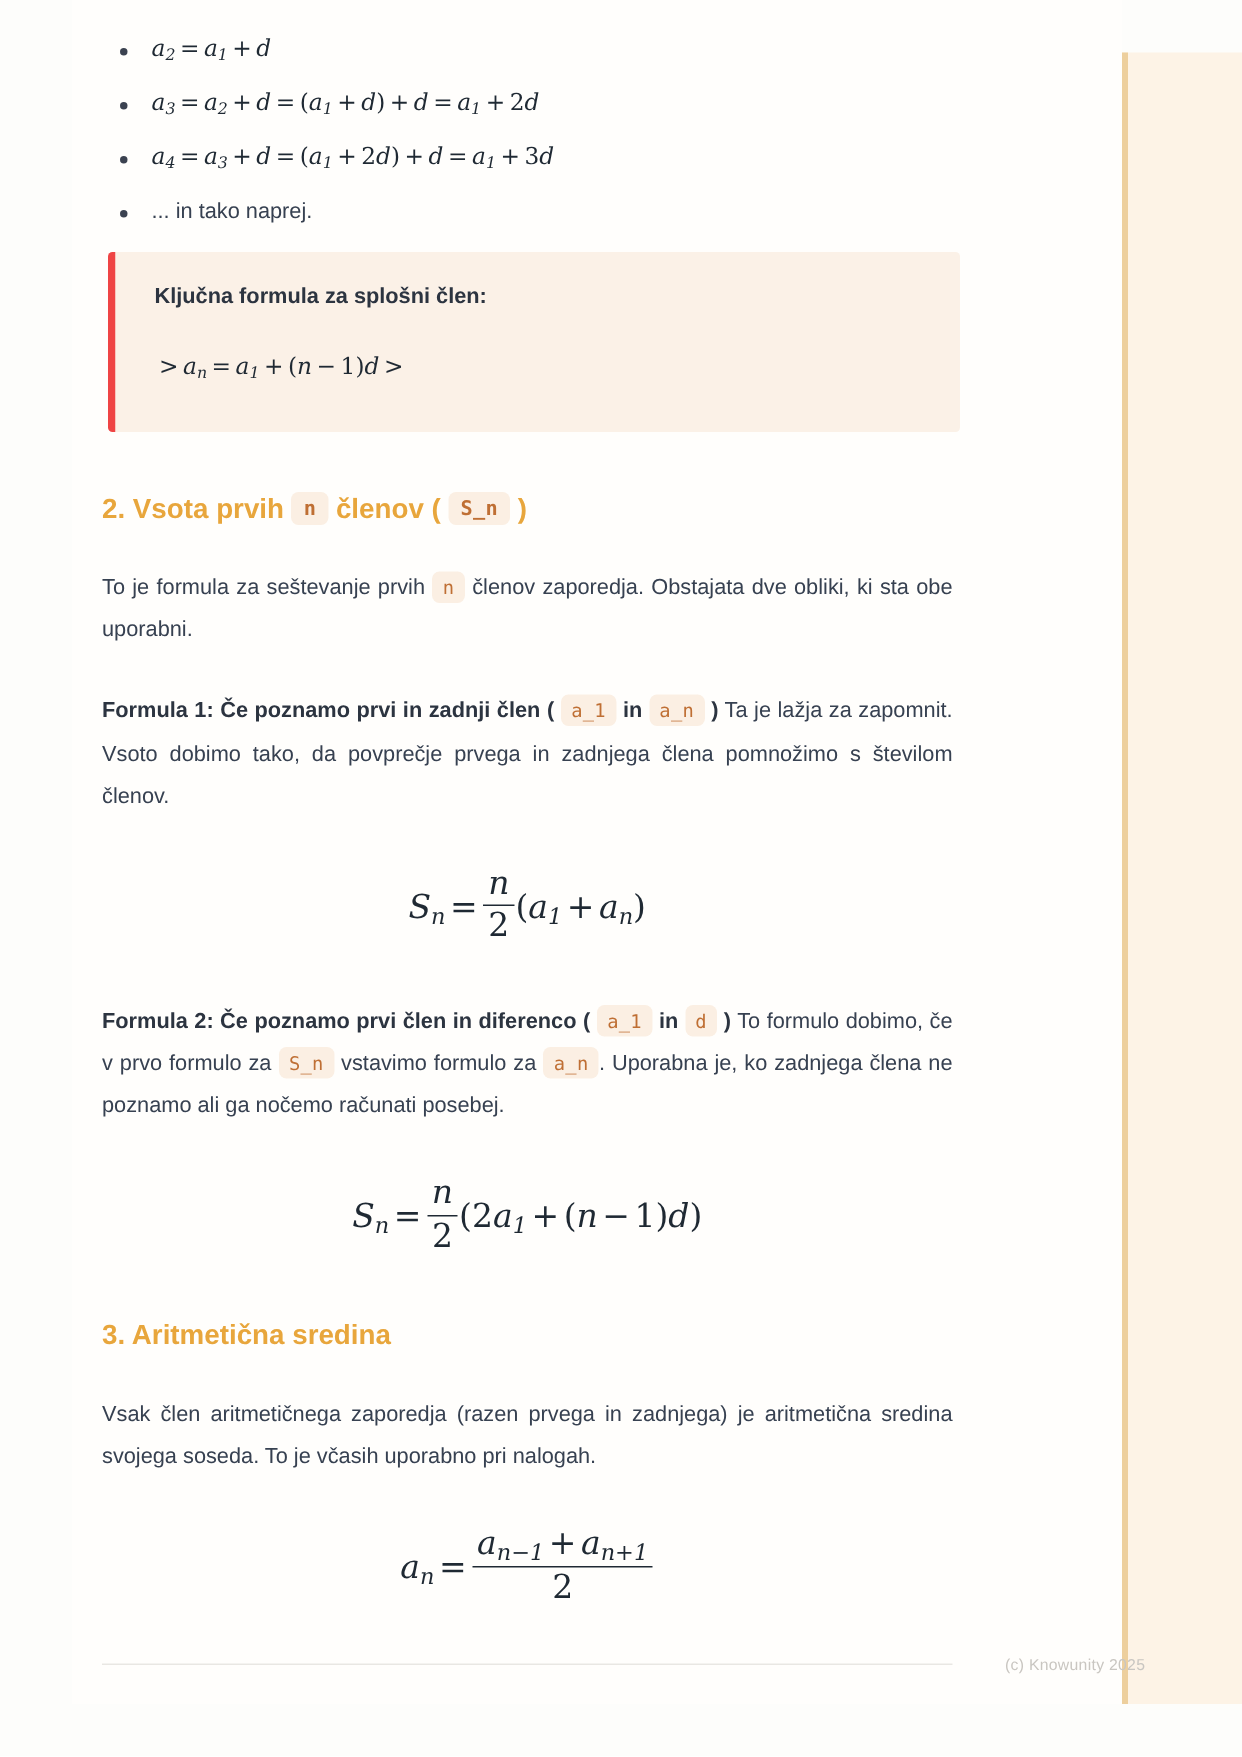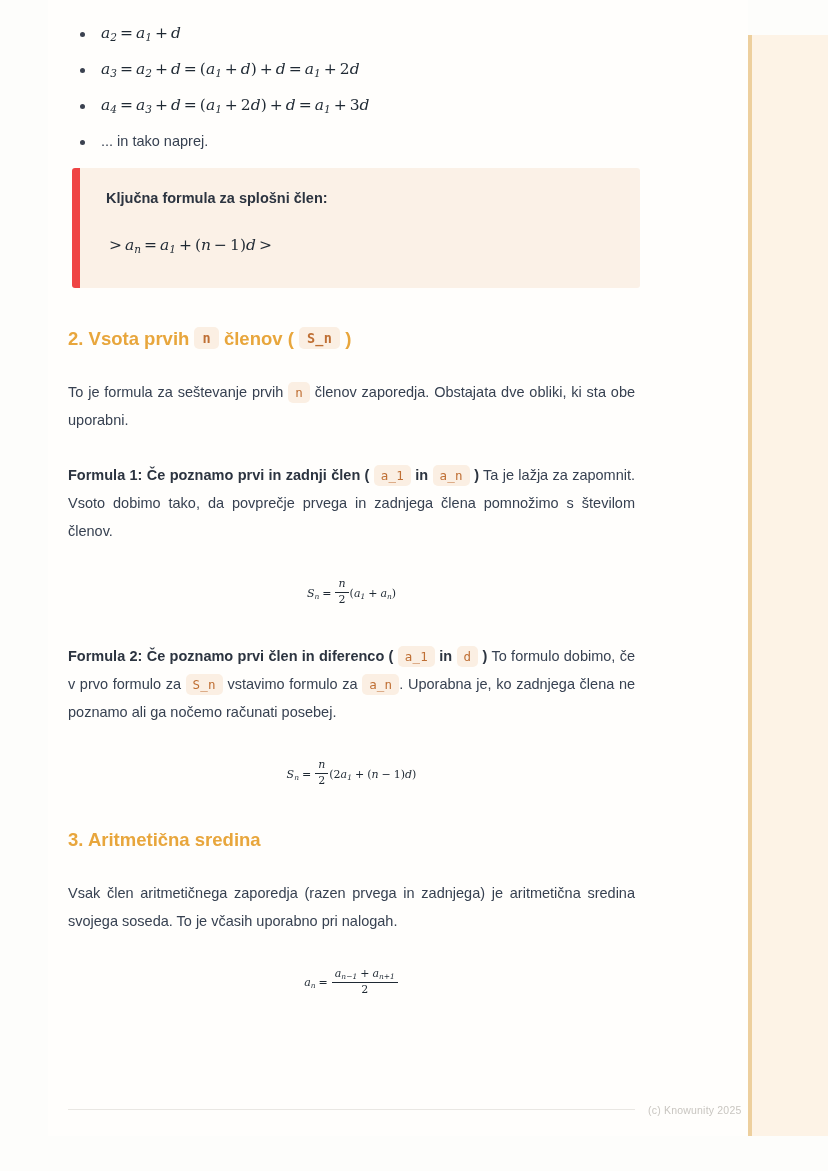--- a/index.html
+++ b/index.html
@@ -122,21 +122,21 @@
     font-family: "Liberation Sans", sans-serif;
     font-size: 14.5px;
     color: #374151;
     font-style: normal;
   }
 
   
   .callout {
     margin: 14px 0 0 4px;
     background: #fbf1e7;
-    border-left: 8px solid #ef4444;
+    border-left: 5px solid #ef4444;
     border-radius: 3px;
     padding: 22px 32px 30px 26px;
     box-sizing: border-box;
     width: 568px;
   }
   .callout-title {
     font-size: 14.5px;
     font-weight: bold;
     color: #2c3440;
     margin: 0 0 30px 0;
@@ -185,34 +185,34 @@
   h2.section code.chip {
     font-size: 13.5px;
     padding: 3px 8px;
   }
 
   
   .display-formula {
     text-align: center;
     margin: 34px 0 34px 0;
   }
-  .display-formula .math { font-size: 11px; }
+  .display-formula .math { font-size: 22px; }
 
   
   .divider {
     position: absolute;
     left: 68px;
     top: 1109px;
     width: 567px;
     height: 1px;
     background: #e9e7e3;
   }
   .copyright {
     position: absolute;
-    left: 648px;
+    left: 670px;
     top: 1104px;
     font-size: 10.5px;
     color: #c9c6c1;
     letter-spacing: 0.2px;
     white-space: nowrap;
   }
 </style>
 </head>
 <body>
 

